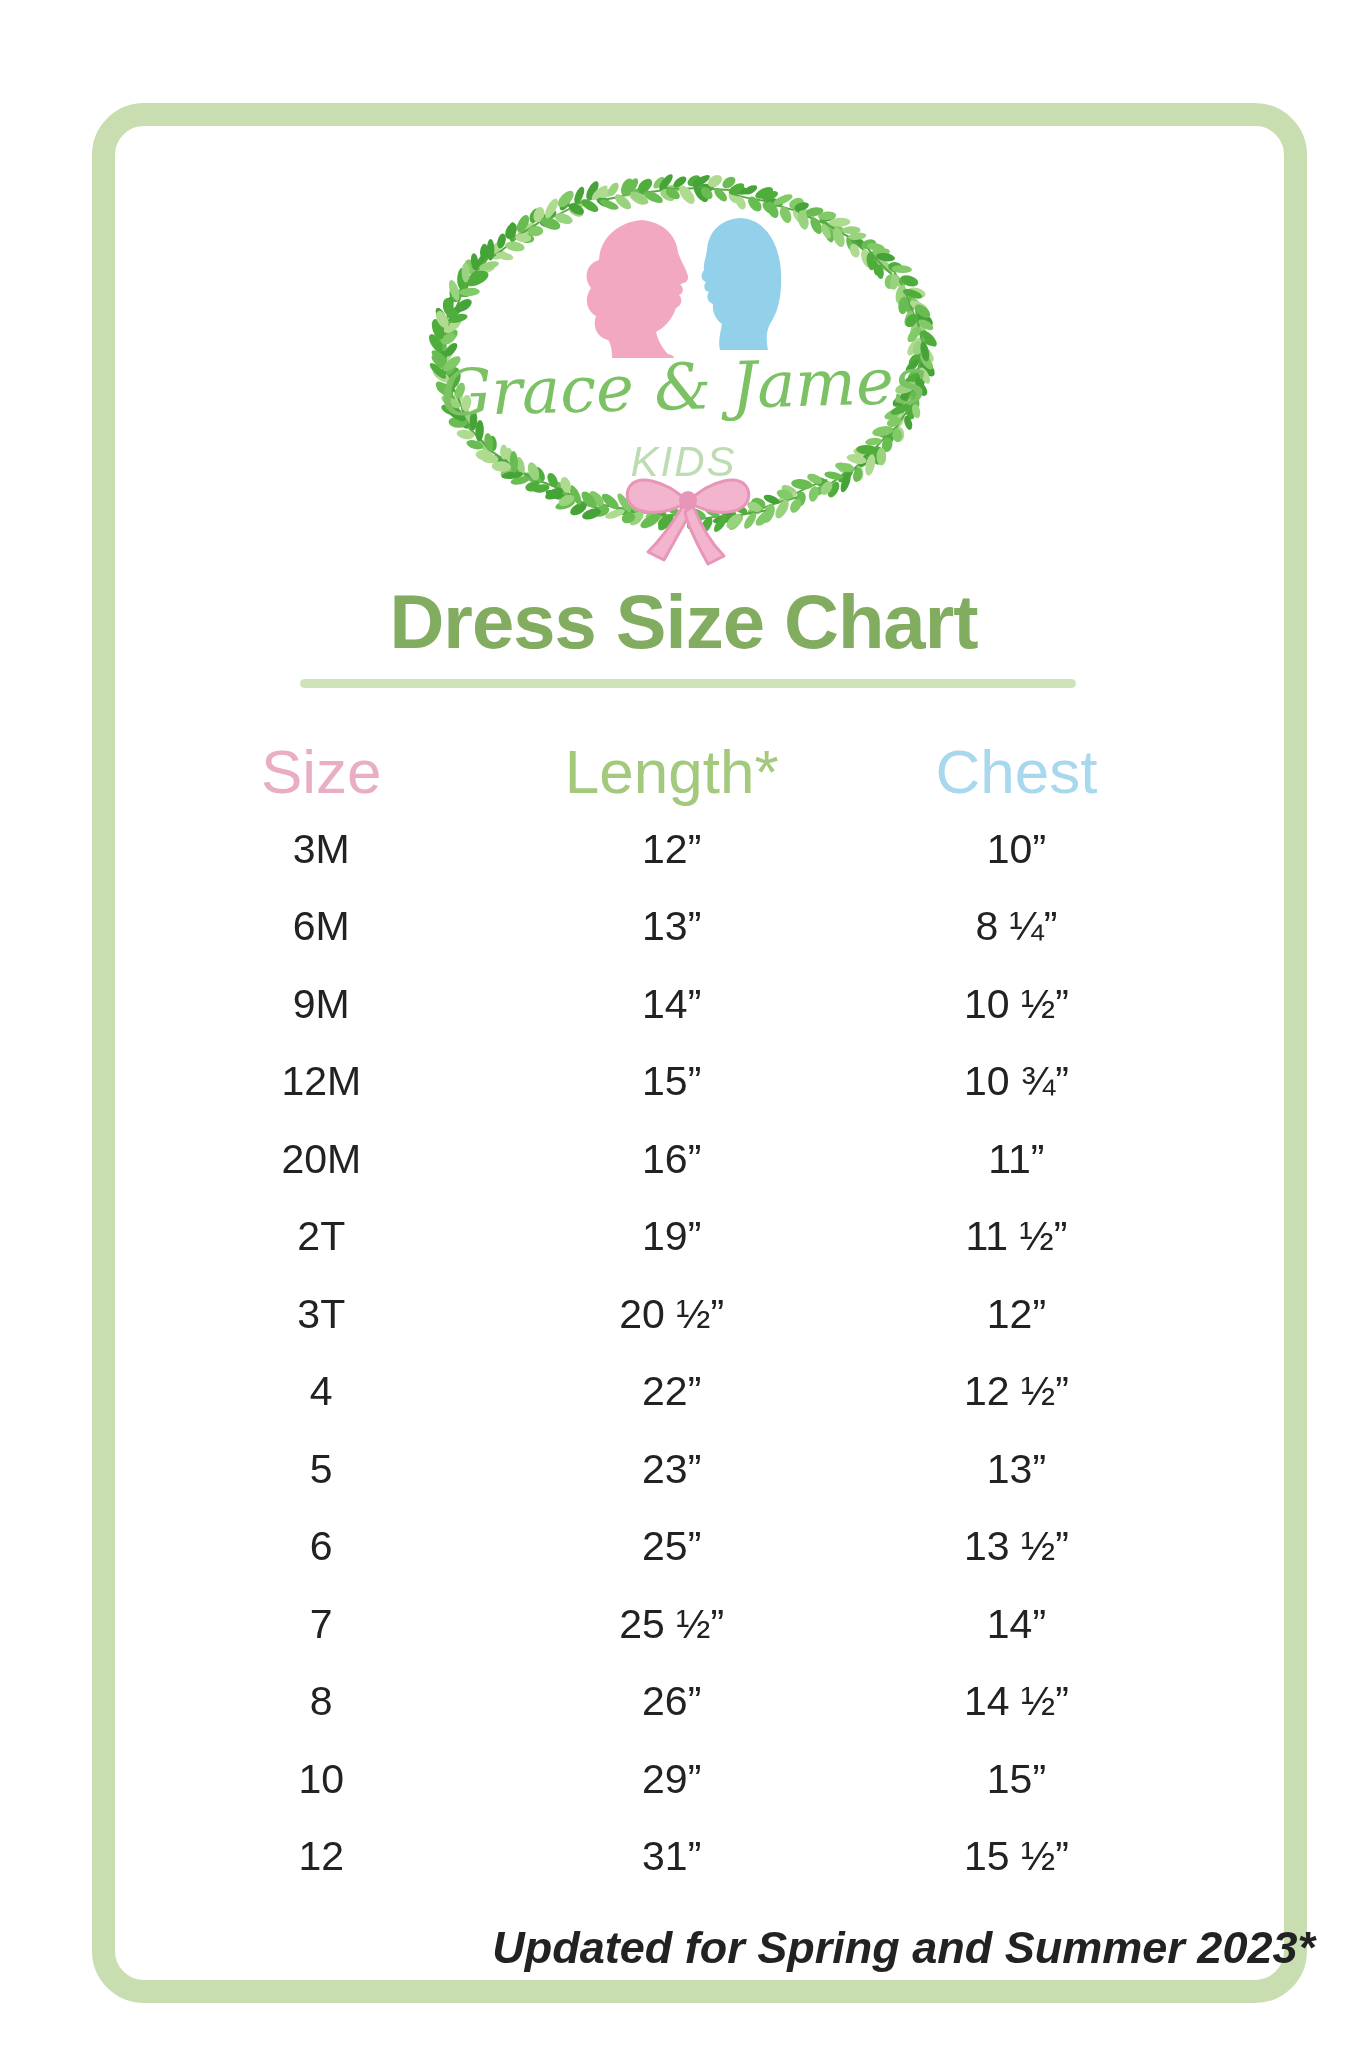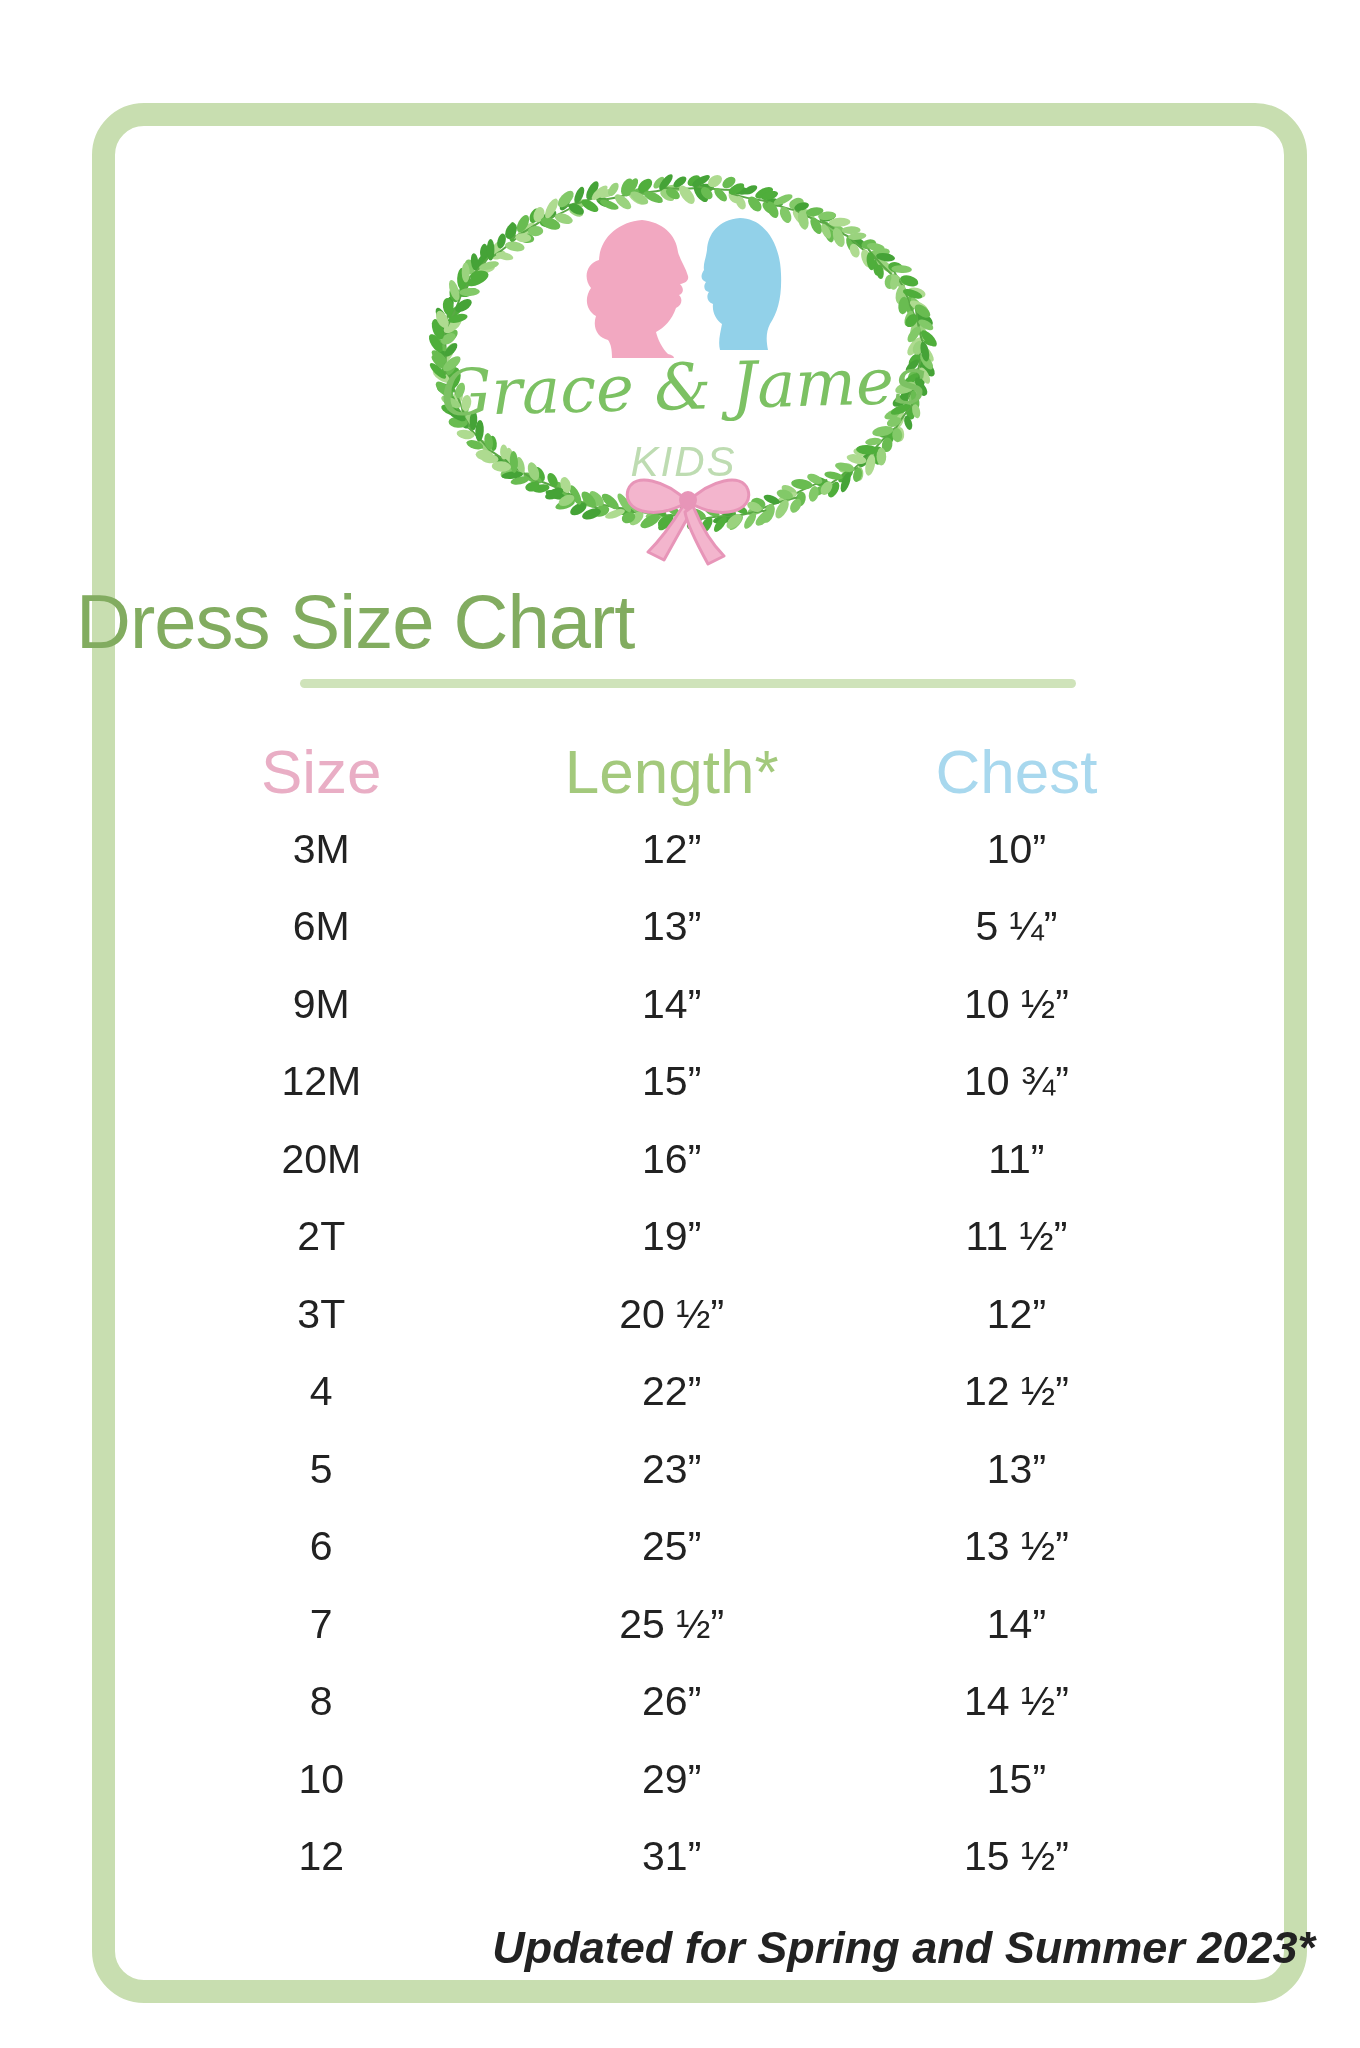--- a/index.html
+++ b/index.html
@@ -16,22 +16,22 @@
   .brand-script{
     position:absolute;left:76px;top:352px;width:1215px;text-align:center;
     font-family:"DejaVu Serif",serif;font-style:italic;font-size:64px;line-height:1.1;
     color:var(--script-green,#7cc163);transform:rotate(-1.5deg);
   }
   .brand-kids{
     position:absolute;left:76px;top:438px;width:1215px;text-align:center;
     font-size:42px;letter-spacing:2px;color:var(--kids-green,#bedcb2);font-weight:400;font-style:italic;
   }
   .title{
-    position:absolute;left:76px;top:584px;width:1215px;margin:0;text-align:left;
-    font-size:76px;font-weight:400;letter-spacing:-1px;line-height:1;
+    position:absolute;left:76px;top:584px;width:1215px;margin:0;text-align:center;
+    font-size:76px;font-weight:700;letter-spacing:-1px;line-height:1;
     color:var(--title-green,#82ac60);
   }
   .divider{
     position:absolute;left:300px;top:679px;width:776px;height:9px;border-radius:5px;
     background:var(--divider-green,#cfe3ba);
   }
   .size-table{position:absolute;left:160px;top:733px;width:1012px;}
   .row{display:flex;height:77.5px;align-items:center;gap:26px;}
   .cell{text-align:center;line-height:1;color:var(--text-dark,#222);font-size:41px;}
   .c0{width:340px;}
@@ -549,21 +549,21 @@
     </div>
     <div id="rows">
         <div class="row">
           <div class="cell c0">3M</div>
           <div class="cell c1">12”</div>
           <div class="cell c2">10”</div>
         </div>
         <div class="row">
           <div class="cell c0">6M</div>
           <div class="cell c1">13”</div>
-          <div class="cell c2">5 ¼”</div>
+          <div class="cell c2">8 ¼”</div>
         </div>
         <div class="row">
           <div class="cell c0">9M</div>
           <div class="cell c1">14”</div>
           <div class="cell c2">10 ½”</div>
         </div>
         <div class="row">
           <div class="cell c0">12M</div>
           <div class="cell c1">15”</div>
           <div class="cell c2">10 ¾”</div>

